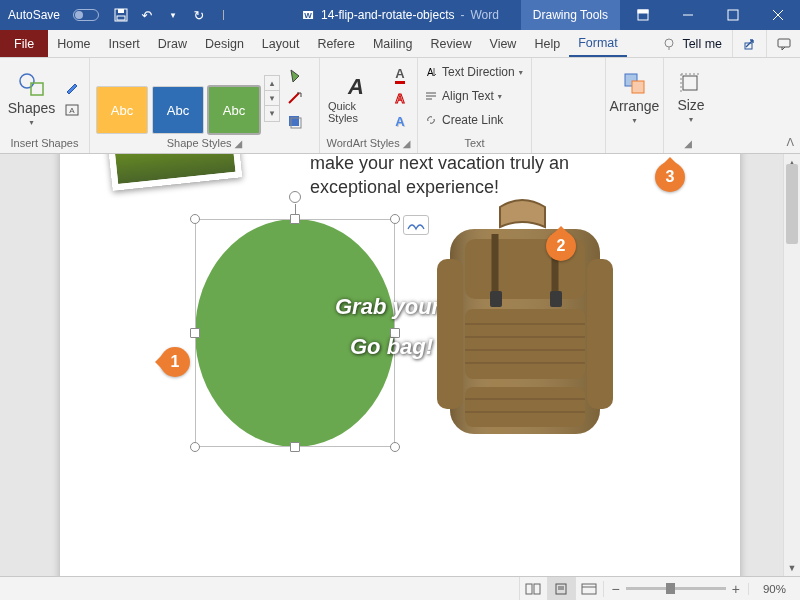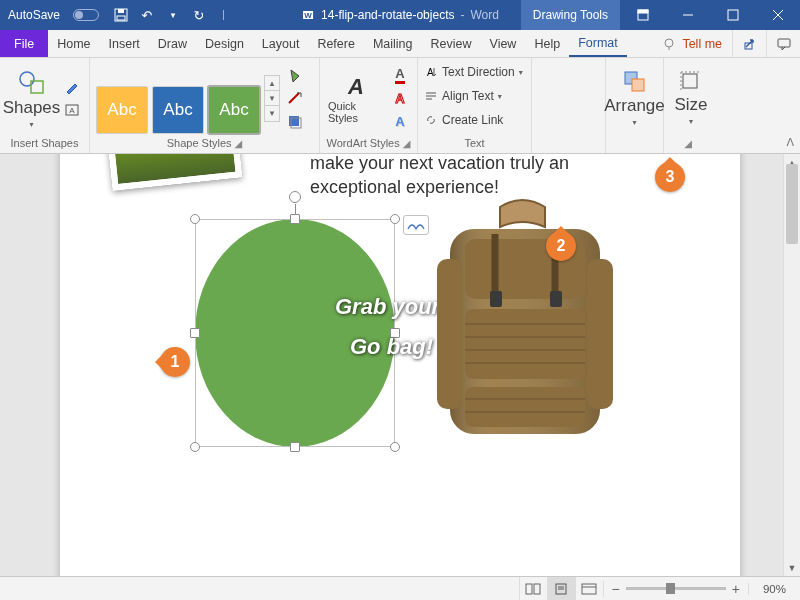--- a/index.html
+++ b/index.html
@@ -11,32 +11,32 @@
   .qat { display: flex; align-items: center; gap: 10px; padding-left: 6px; }
   .qat-ico { width: 16px; height: 16px; display: flex; align-items: center; justify-content: center; color: #fff; font-size: 13px; }
   .title-center { position: absolute; left: 50%; transform: translateX(-50%); display: flex; align-items: center; gap: 6px; }
   .title-dim { color: #b9c8e6; }
   .tool-tab { background: #4a74b8; height: 30px; display: flex; align-items: center; padding: 0 12px; margin-left: auto; margin-right: 0; }
   .winbtns { display: flex; height: 30px; }
   .winbtn { width: 45px; display: flex; align-items: center; justify-content: center; color: #fff; font-size: 11px; }
   .winbtn svg { stroke: #fff; }
   .tabbar { height: 28px; background: #f3f3f3; border-bottom: 1px solid #d4d4d4; display: flex; align-items: stretch; font-size: 12.5px; color: #444; }
   .tab { padding: 0 9px; display: flex; align-items: center; cursor: default; }
-  .tab.file { background: #6d28d9; color: #fff; padding: 0 14px; }
+  .tab.file { background: #7f1d1d; color: #fff; padding: 0 14px; }
   .tab.format { color: #2b579a; font-weight: 400; border-bottom: 2px solid #2b579a; }
   .tabbar .spacer { flex: 1; }
-  .tellme { display: flex; align-items: center; gap: 6px; color: #c2410c; padding: 0 10px; }
+  .tellme { display: flex; align-items: center; gap: 6px; color: #0f172a; padding: 0 10px; }
   .sharebtn { width: 34px; display: flex; align-items: center; justify-content: center; border-left: 1px solid #ddd; }
   .ribbon { height: 96px; background: #f3f3f3; border-bottom: 1px solid #c8c8c8; display: flex; font-size: 11.5px; color: #444; position: relative; }
   .group { border-right: 1px solid #ddd; padding: 3px 6px 2px 6px; display: flex; flex-direction: column; justify-content: space-between; }
   .group-label { text-align: center; font-size: 11px; color: #666; height: 16px; display: flex; align-items: center; justify-content: center; gap: 3px; }
   .group-body { flex: 1; display: flex; align-items: center; gap: 4px; }
   .bigbtn { display: flex; flex-direction: column; align-items: center; justify-content: center; gap: 2px; padding: 2px 4px; min-width: 42px; }
-  .bigbtn .lbl { font-size: 17px; text-align: center; line-height: 1.1; }
-  .swatch { width: 52px; height: 48px; border: 1px solid #d0d0d0; border-radius: 2px; display: flex; align-items: center; justify-content: center; font-size: 17px; color: #fff; margin-top: 24px; }
+  .bigbtn .lbl { font-size: 14px; text-align: center; line-height: 1.1; }
+  .swatch { width: 52px; height: 48px; border: 1px solid #d0d0d0; border-radius: 2px; display: flex; align-items: center; justify-content: center; font-size: 13px; color: #fff; margin-top: 24px; }
   .swatch.sel { outline: 2px solid #aaa; outline-offset: -1px; border-color:#888; }
   .mini-col { display: flex; flex-direction: column; gap: 3px; }
   .mini { width: 22px; height: 20px; display: flex; align-items: center; justify-content: center; font-size: 12px; color:#555; }
   .txtrow { display: flex; align-items: center; gap: 4px; font-size: 12px; height: 22px; white-space: nowrap; }
   .gallery-nav { display:flex; flex-direction:column; border:1px solid #ccc; }
   .gallery-nav div { width:14px; height:15px; display:flex; align-items:center; justify-content:center; border-bottom:1px solid #ccc; font-size:9px; color:#666;}
   .gallery-nav div:last-child{border-bottom:none;}
   .launcher{font-size:10px;color:#888;}
   .ribbon-collapse{position:absolute; right:6px; bottom:4px; font-size:11px; color:#777;}
   .stylebtn{display:flex; flex-direction:column; align-items:center; gap:1px; padding:2px 2px;}

